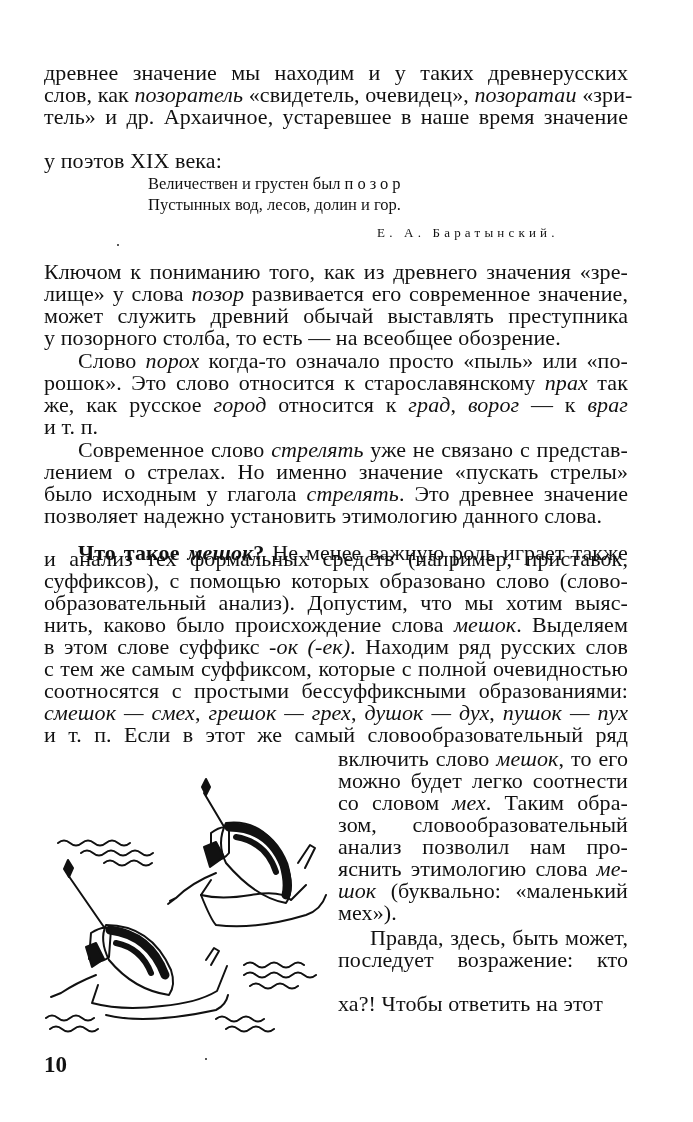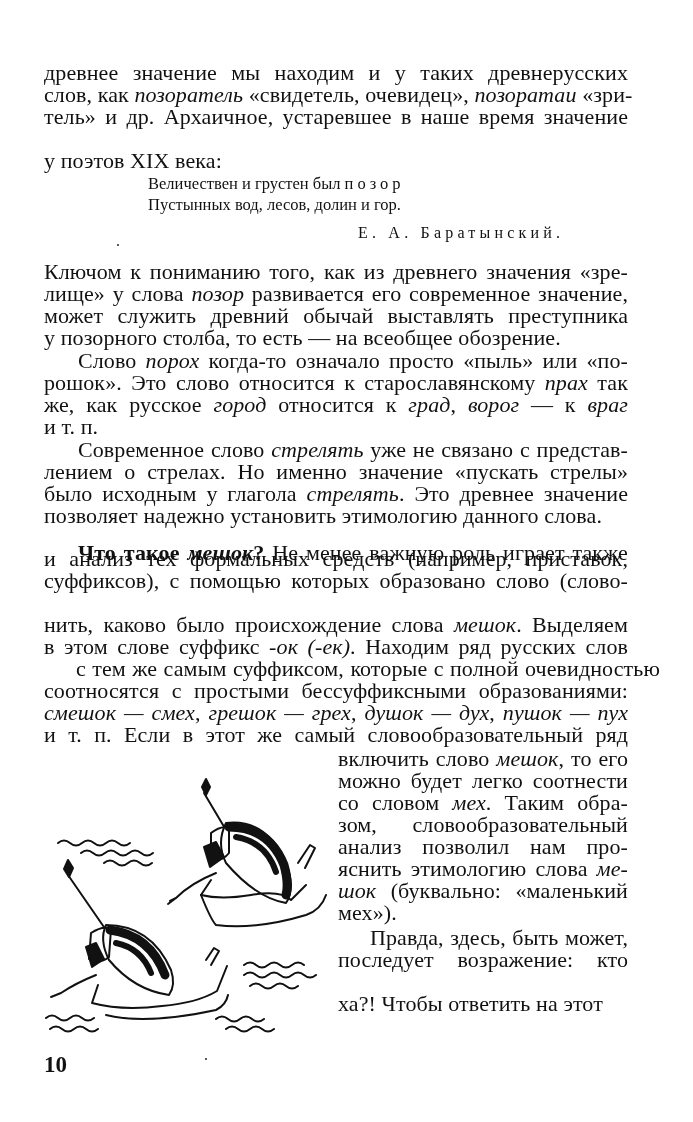--- a/index.html
+++ b/index.html
@@ -16,21 +16,21 @@
     font-family:Liberation Serif, serif;
   }
   .line.last { text-align-last:left; }
   .line.indent { left:78px; width:550px; }
   .line.narrow { left:338px; width:290px; }
   .line.narrow.indent { left:370px; width:258px; }
   .poem {
     position:absolute; left:148px; font-size:16.5px; line-height:20px; white-space:nowrap;
   }
   .author {
-    position:absolute; left:358px; font-size:16px; line-height:20px; letter-spacing:4.2px; white-space:nowrap;text-align:right;
+    position:absolute; left:377px; font-size:13px; line-height:20px; letter-spacing:4.2px; white-space:nowrap;text-align:right;
   }
   .spaced { letter-spacing:4px; }
   i, .it { font-style:italic; }
   b { font-weight:bold; }
   .pagenum { position:absolute; left:44px; top:1052px; font-size:23px; font-weight:bold; }
   .illus { position:absolute; left:36px; top:775px; width:300px; height:265px; }
   .speck { position:absolute; width:2px; height:2px; background:#222; border-radius:1px; }
 </style>
 </head>
 <body>
@@ -117,23 +117,24 @@
     <div class="line indent" style="top: 350px;"><span>Слово </span><i>порох</i><span> когда-то означало просто «пыль» или «по-</span></div>
     <div class="line" style="top: 372px;"><span>рошок». Это слово относится к старославянскому </span><i>прах</i><span> так</span></div>
     <div class="line last" style="top: 416px;"><span>и т. п.</span></div>
     <div class="line" style="top: 394px;"><span>же, как русское </span><i>город</i><span> относится к </span><i>град</i><span>, </span><i>ворог</i><span> — к </span><i>враг</i></div>
     <div class="line indent" style="top: 439px;"><span>Современное слово </span><i>стрелять</i><span> уже не связано с представ-</span></div>
     <div class="line" style="top: 461px;"><span>лением о стрелах. Но именно значение «пускать стрелы»</span></div>
     <div class="line" style="top: 483px;"><span>было исходным у глагола </span><i>стрелять</i><span>. Это древнее значение</span></div>
     <div class="line last" style="top: 505px;"><span>позволяет надежно установить этимологию данного слова.</span></div>
     <div class="line" style="top: 548px;"><span>и анализ тех формальных средств (например, приставок,</span></div>
     <div class="line" style="top: 570px;"><span>суффиксов), с помощью которых образовано слово (слово-</span></div>
+    <div class="line" style="top: 592px;"><span>образовательный анализ). Допустим, что мы хотим выяс-</span></div>
     <div class="line" style="top: 614px;"><span>нить, каково было происхождение слова </span><i>мешок</i><span>. Выделяем</span></div>
     <div class="line" style="top: 636px;"><span>в этом слове суффикс </span><i>-ок (-ек)</i><span>. Находим ряд русских слов</span></div>
-    <div class="line" style="top: 658px; margin-left: 32px;"><span>с тем же самым суффиксом, которые с полной очевидностью</span></div>
+    <div class="line" style="top: 658px;"><span>с тем же самым суффиксом, которые с полной очевидностью</span></div>
     <div class="line" style="top: 680px;"><span>соотносятся с простыми бессуффиксными образованиями:</span></div>
     <div class="line" style="top: 702px;"><i>смешок — смех</i><span>, </span><i>грешок — грех</i><span>, </span><i>душок — дух</i><span>, </span><i>пушок — пух</i></div>
     <div class="line" style="top: 724px;"><span>и т. п. Если в этот же самый словообразовательный ряд</span></div>
     <div class="line narrow" style="top: 748px;"><span>включить слово </span><i>мешок</i><span>, то его</span></div>
     <div class="line narrow" style="top: 770px;"><span>можно будет легко соотнести</span></div>
     <div class="line narrow" style="top: 792px;"><span>со словом </span><i>мех</i><span>. Таким обра-</span></div>
     <div class="line narrow" style="top: 814px;"><span>зом, словообразовательный</span></div>
     <div class="line narrow" style="top: 836px;"><span>анализ позволил нам про-</span></div>
     <div class="line narrow" style="top: 858px;"><span>яснить этимологию слова </span><i>ме-</i></div>
     <div class="line narrow" style="top: 880px;"><i>шок</i><span> (буквально: «маленький</span></div>

